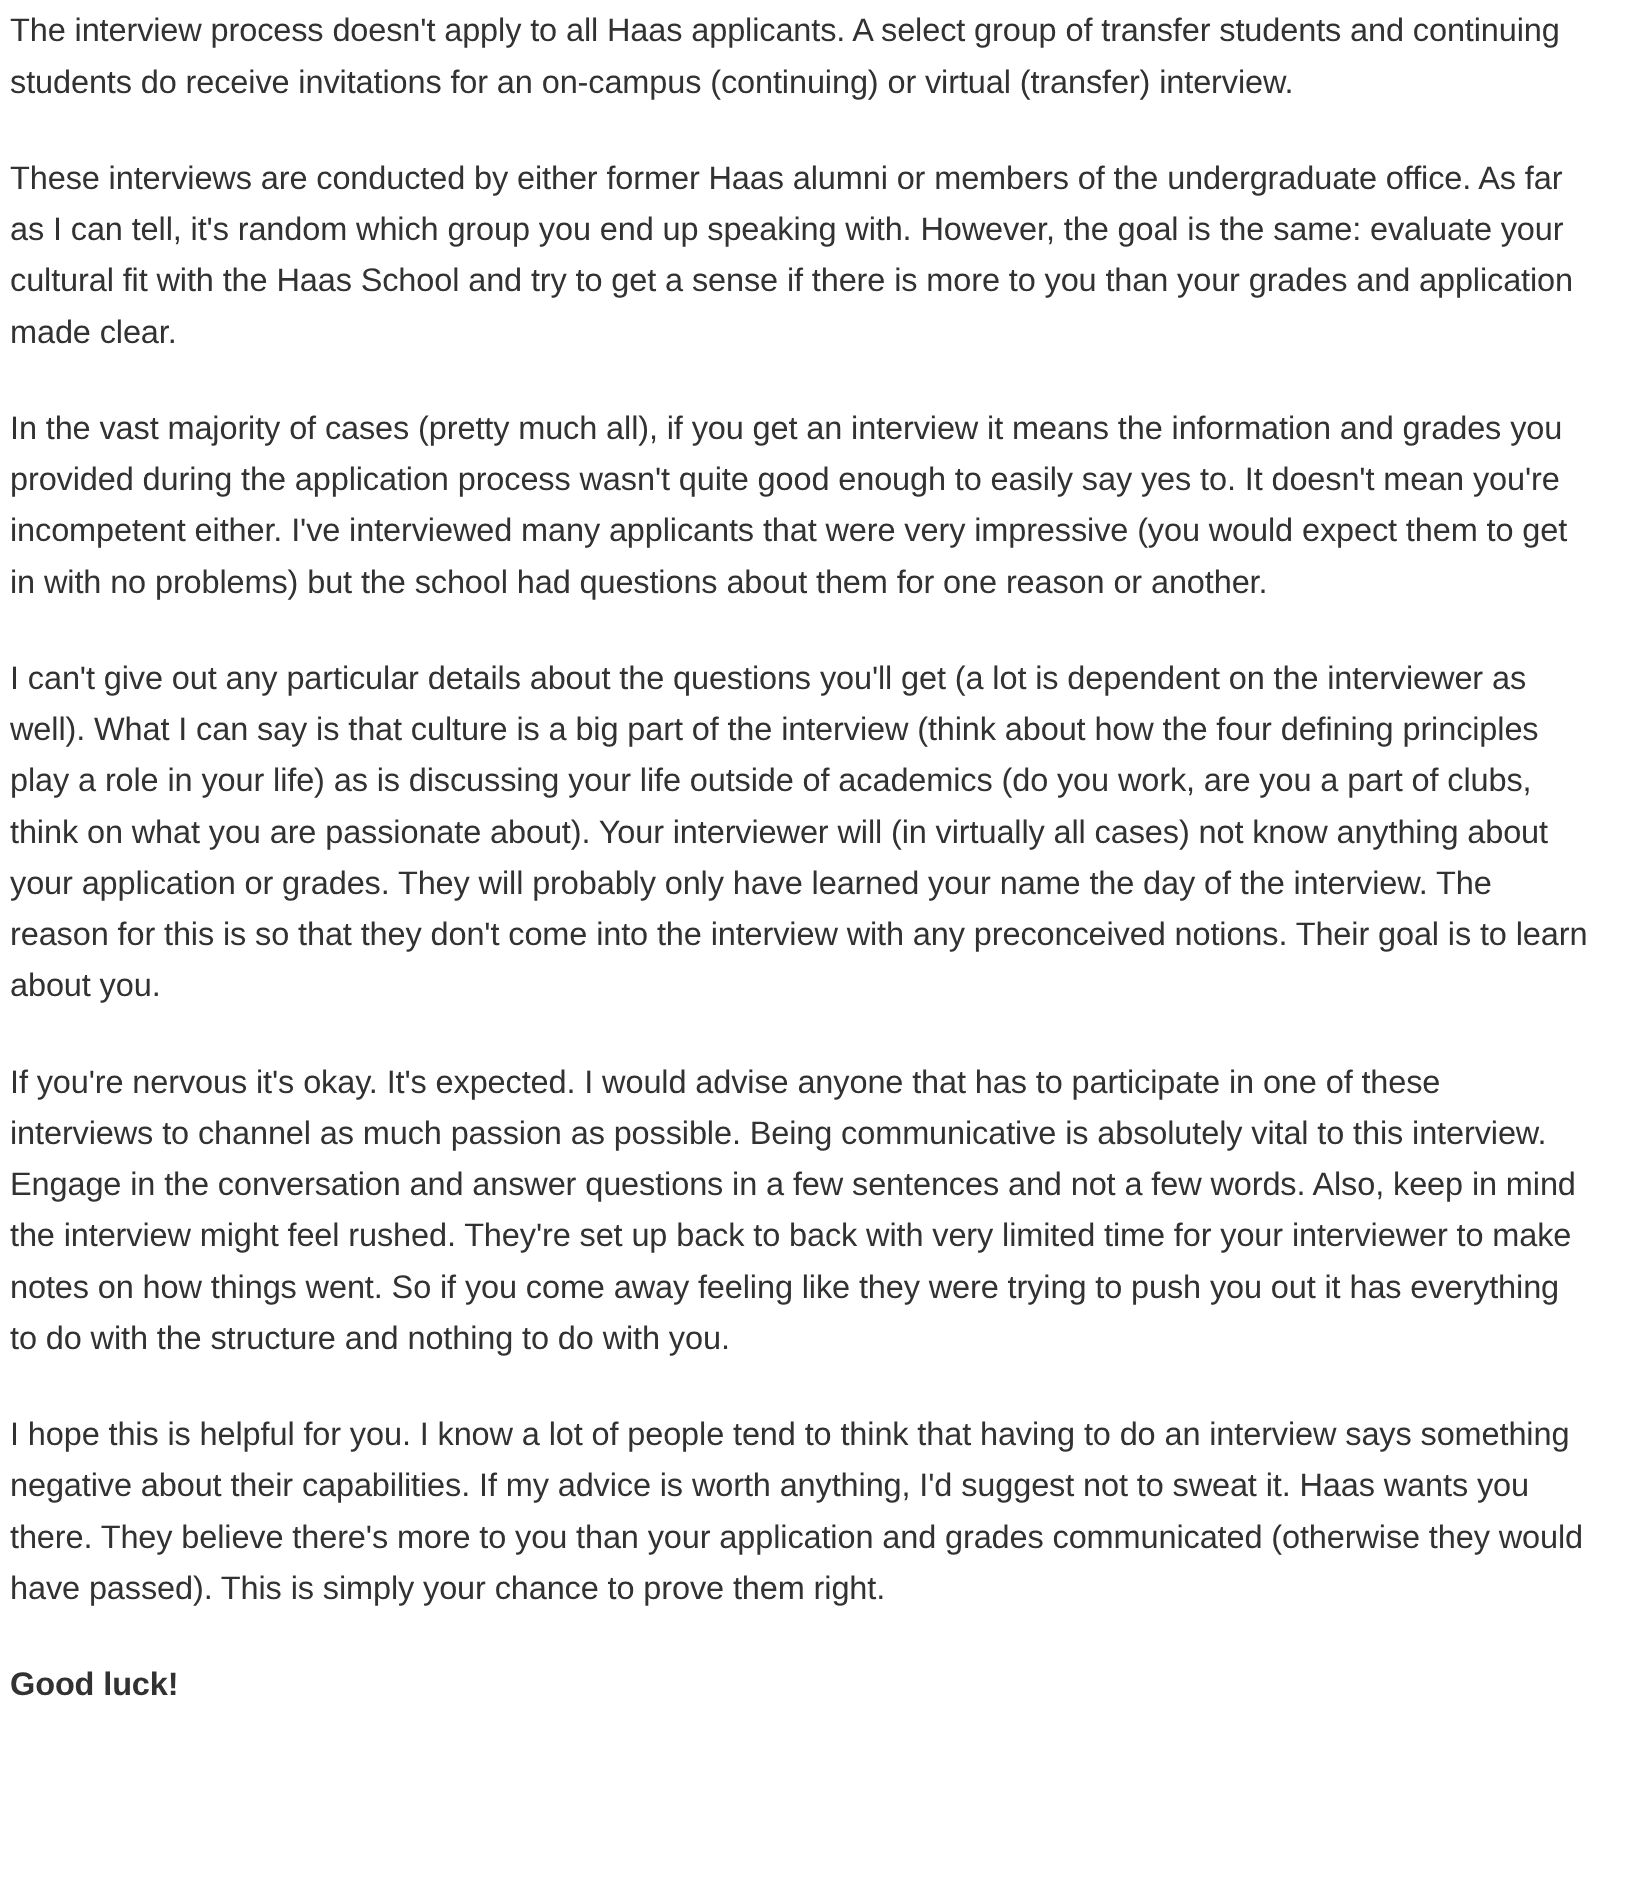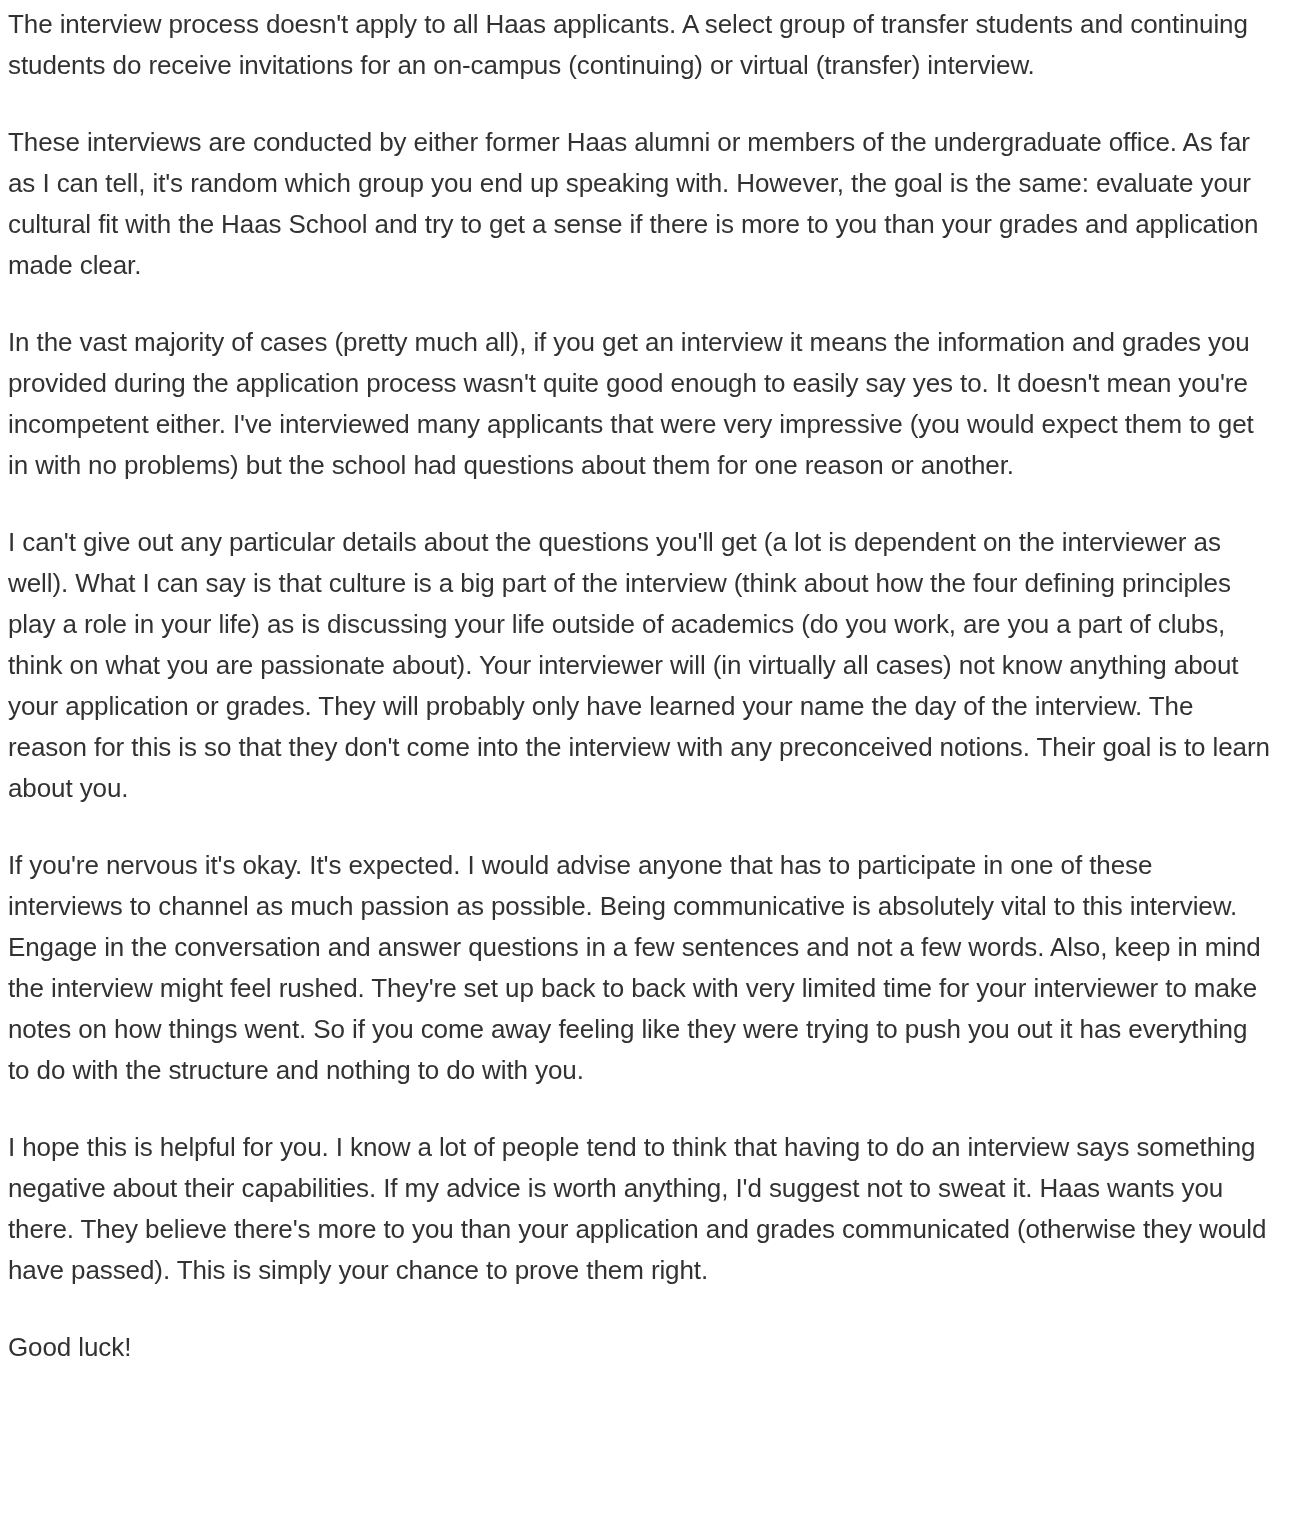--- a/index.html
+++ b/index.html
@@ -22,20 +22,21 @@
       color: #323232;
       letter-spacing: -0.1px;
       text-align: left;
     }
     .answer-text p {
       margin: 0 0 36px 0;
       padding: 0;
     }
     .answer-text p:last-child {
       margin-bottom: 0;
+      font-weight: bold;
     }
   </style>
 </head>
 <body>
 
 <div class="answer-text">
   <p>The interview process doesn't apply to all Haas applicants. A select group of transfer students and continuing students do receive invitations for an on-campus (continuing) or virtual (transfer) interview.</p>
   <p>These interviews are conducted by either former Haas alumni or members of the undergraduate office. As far as I can tell, it's random which group you end up speaking with. However, the goal is the same: evaluate your cultural fit with the Haas School and try to get a sense if there is more to you than your grades and application made clear.</p>
   <p>In the vast majority of cases (pretty much all), if you get an interview it means the information and grades you provided during the application process wasn't quite good enough to easily say yes to. It doesn't mean you're incompetent either. I've interviewed many applicants that were very impressive (you would expect them to get in with no problems) but the school had questions about them for one reason or another.</p>
   <p>I can't give out any particular details about the questions you'll get (a lot is dependent on the interviewer as well). What I can say is that culture is a big part of the interview (think about how the four defining principles play a role in your life) as is discussing your life outside of academics (do you work, are you a part of clubs, think on what you are passionate about). Your interviewer will (in virtually all cases) not know anything about your application or grades. They will probably only have learned your name the day of the interview. The reason for this is so that they don't come into the interview with any preconceived notions. Their goal is to learn about you.</p>

